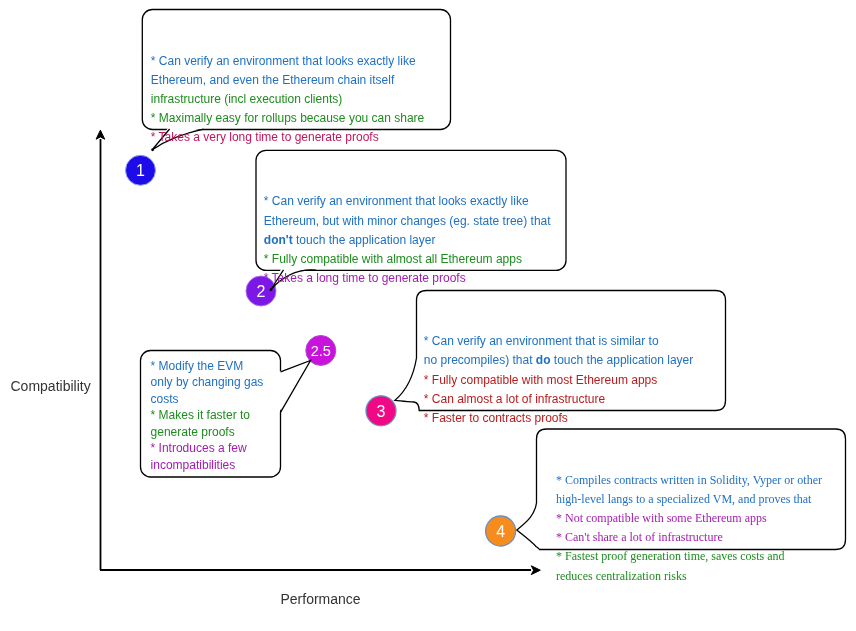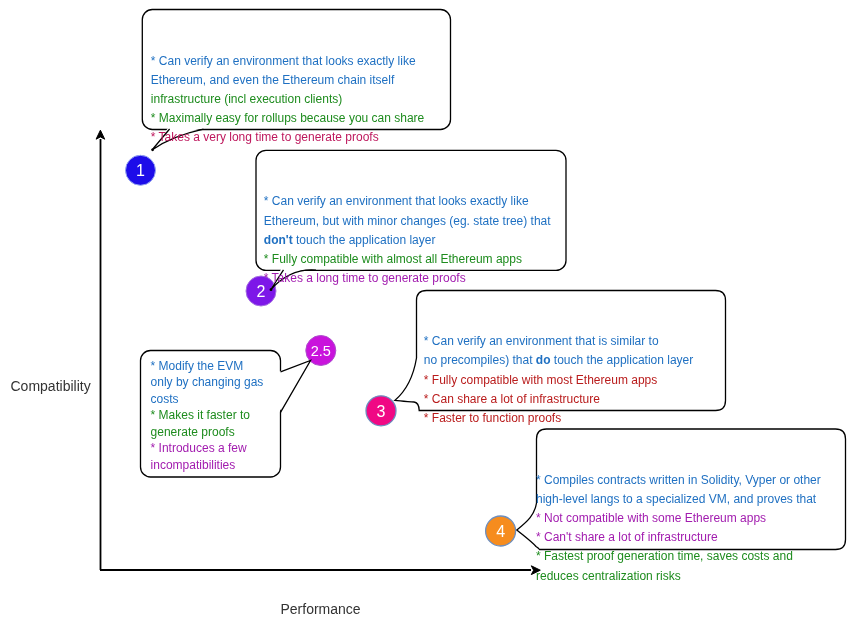--- a/index.html
+++ b/index.html
@@ -67,37 +67,37 @@
   <div class="blue">Ethereum, but with minor changes (eg. state tree) that</div>
   <div class="blue"><b>don't</b> touch the application layer</div>
   <div class="green">* Fully compatible with almost all Ethereum apps</div>
   <div class="orange">* Takes a long time to generate proofs</div>
 </div>
 
 <div class="txt" style="left:423.8px;top:295.2px;">
   <div class="blue">* Can verify an environment that is similar to</div>
   <div class="blue">no precompiles) that <b>do</b> touch the application layer</div>
   <div class="olive">* Fully compatible with most Ethereum apps</div>
-  <div class="olive">* Can share a lot of infrastructure</div>
-  <div class="olive">* Faster to function proofs</div>
+  <div class="olive">* Can almost a lot of infrastructure</div>
+  <div class="olive">* Faster to contracts proofs</div>
 </div>
 
-<div class="txt" style="left:536px;top:433.6px;">
+<div class="txt" style="left:556px;top:433.6px;font-family:Liberation Serif, serif;">
   <div class="blue">* Compiles contracts written in Solidity, Vyper or other</div>
   <div class="blue">high-level langs to a specialized VM, and proves that</div>
   <div class="orange">* Not compatible with some Ethereum apps</div>
   <div class="orange">* Can't share a lot of infrastructure</div>
   <div class="green">* Fastest proof generation time, saves costs and</div>
   <div class="green">reduces centralization risks</div>
 </div>
 
 <div class="txt25" style="left:150.6px;top:357.9px;">
   <div class="blue">* Modify the EVM</div>
   <div class="blue">only by changing gas</div>
   <div class="blue">costs</div>
   <div class="green">* Makes it faster to</div>
   <div class="green">generate proofs</div>
   <div class="orange">* Introduces a few</div>
   <div class="orange">incompatibilities</div>
 </div>
 
 <div class="lbl" style="left:10.5px;top:341.8px;margin-top:36px;">Compatibility</div>
-<div class="lbl" style="left:280.5px;top:590.8px;margin-top:10px;">Performance</div>
+<div class="lbl" style="left:280.5px;top:590.8px;">Performance</div>
 
 </body></html>

